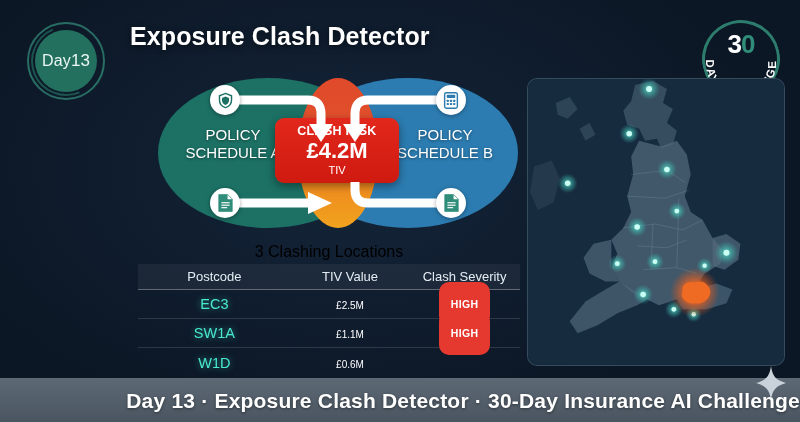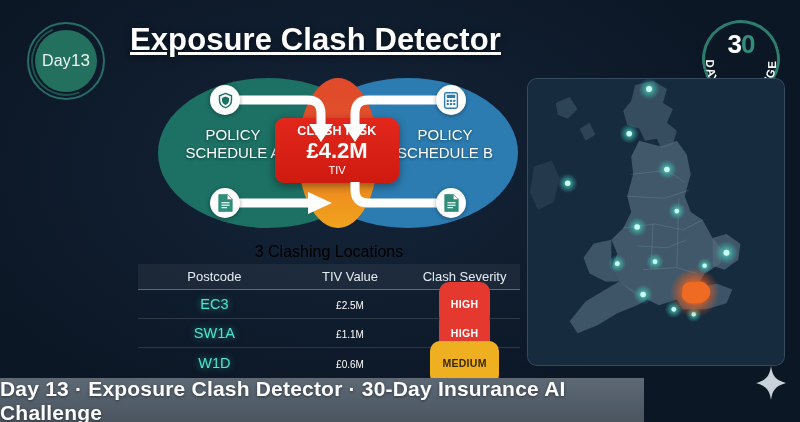--- a/index.html
+++ b/index.html
@@ -43,25 +43,24 @@
     display: flex; 
     align-items: center; justify-content: center;
     line-height: 1.02;
   }
   .day-inner .d-word { font-size: 16px; color: #eaf6f2; font-weight: 400; letter-spacing:.2px;}
   .day-inner .d-num  { font-size: 17px; color: #eaf6f2; font-weight: 400; }
 
   
   .title {
     position: absolute; left: 130px; top: 22px;
-    font-size: 31px; font-weight: bold; color: #ffffff;
+    font-size: 25px; font-weight: bold; color: #ffffff;
     letter-spacing: .1px;
     text-shadow: 0 2px 6px rgba(0,0,0,.55);
     white-space: nowrap;
-    text-decoration: underline;
   }
 
   
   .chal {
     position: absolute; right: 14px; top: 14px;
     width: 90px; height: 90px;
   }
   .chal-ring {
     position: absolute; inset: 6px;
     border-radius: 50%;
@@ -146,24 +145,25 @@
   .mapwrap {
     position: absolute; left: 527px; top: 78px; width: 258px; height: 288px;
     border-radius: 10px; overflow: hidden;
     background: #16293c;
     border: 1px solid rgba(160,200,220,.22);
   }
   .mapwrap svg { display:block; width:100%; height:100%; }
 
   
   .footer {
-    position: absolute; left: 0; bottom: 0; width: 644px; height: 44px;
+    position: absolute; left: 0; bottom: 0; width: 800px; height: 44px;
     background: linear-gradient(180deg,#5c6874 0%, #4a5560 100%);
     display: flex; align-items: center; justify-content: flex-end;
     border-top: 1px solid rgba(255,255,255,.12);
+    padding-left: 48px;
   }
   .footer .ftxt {
     color: #ffffff; font-size: 21px; font-weight: bold; letter-spacing: .2px;
     text-shadow: 0 1px 3px rgba(0,0,0,.45);
   }
   .sparkle { position: absolute; right: 14px; bottom: 22px; z-index: 6; }
 </style>
 </head>
 <body>
 
@@ -284,21 +284,20 @@
 
     <div class="tr row">
       <div class="c1"><span class="pc">SW1A</span></div>
       <div class="c2"><span class="tiv">£1.1M</span></div>
       <div class="c3"><span class="badge high">HIGH</span></div>
     </div>
 
     <div class="tr row">
       <div class="c1"><span class="pc">W1D</span></div>
       <div class="c2"><span class="tiv">£0.6M</span></div>
-      <div class="c3"><span class="badge medium">MEDIUM</span></div>
     </div>
   </div>
 
   <div class="mapwrap">
     <svg viewBox="0 0 258 288">
       <defs>
         <radialGradient id="glow">
           <stop offset="0%" stop-color="#8ffbe8" stop-opacity="1"></stop>
           <stop offset="35%" stop-color="#4fd9c6" stop-opacity=".55"></stop>
           <stop offset="100%" stop-color="#2fb9a8" stop-opacity="0"></stop>

